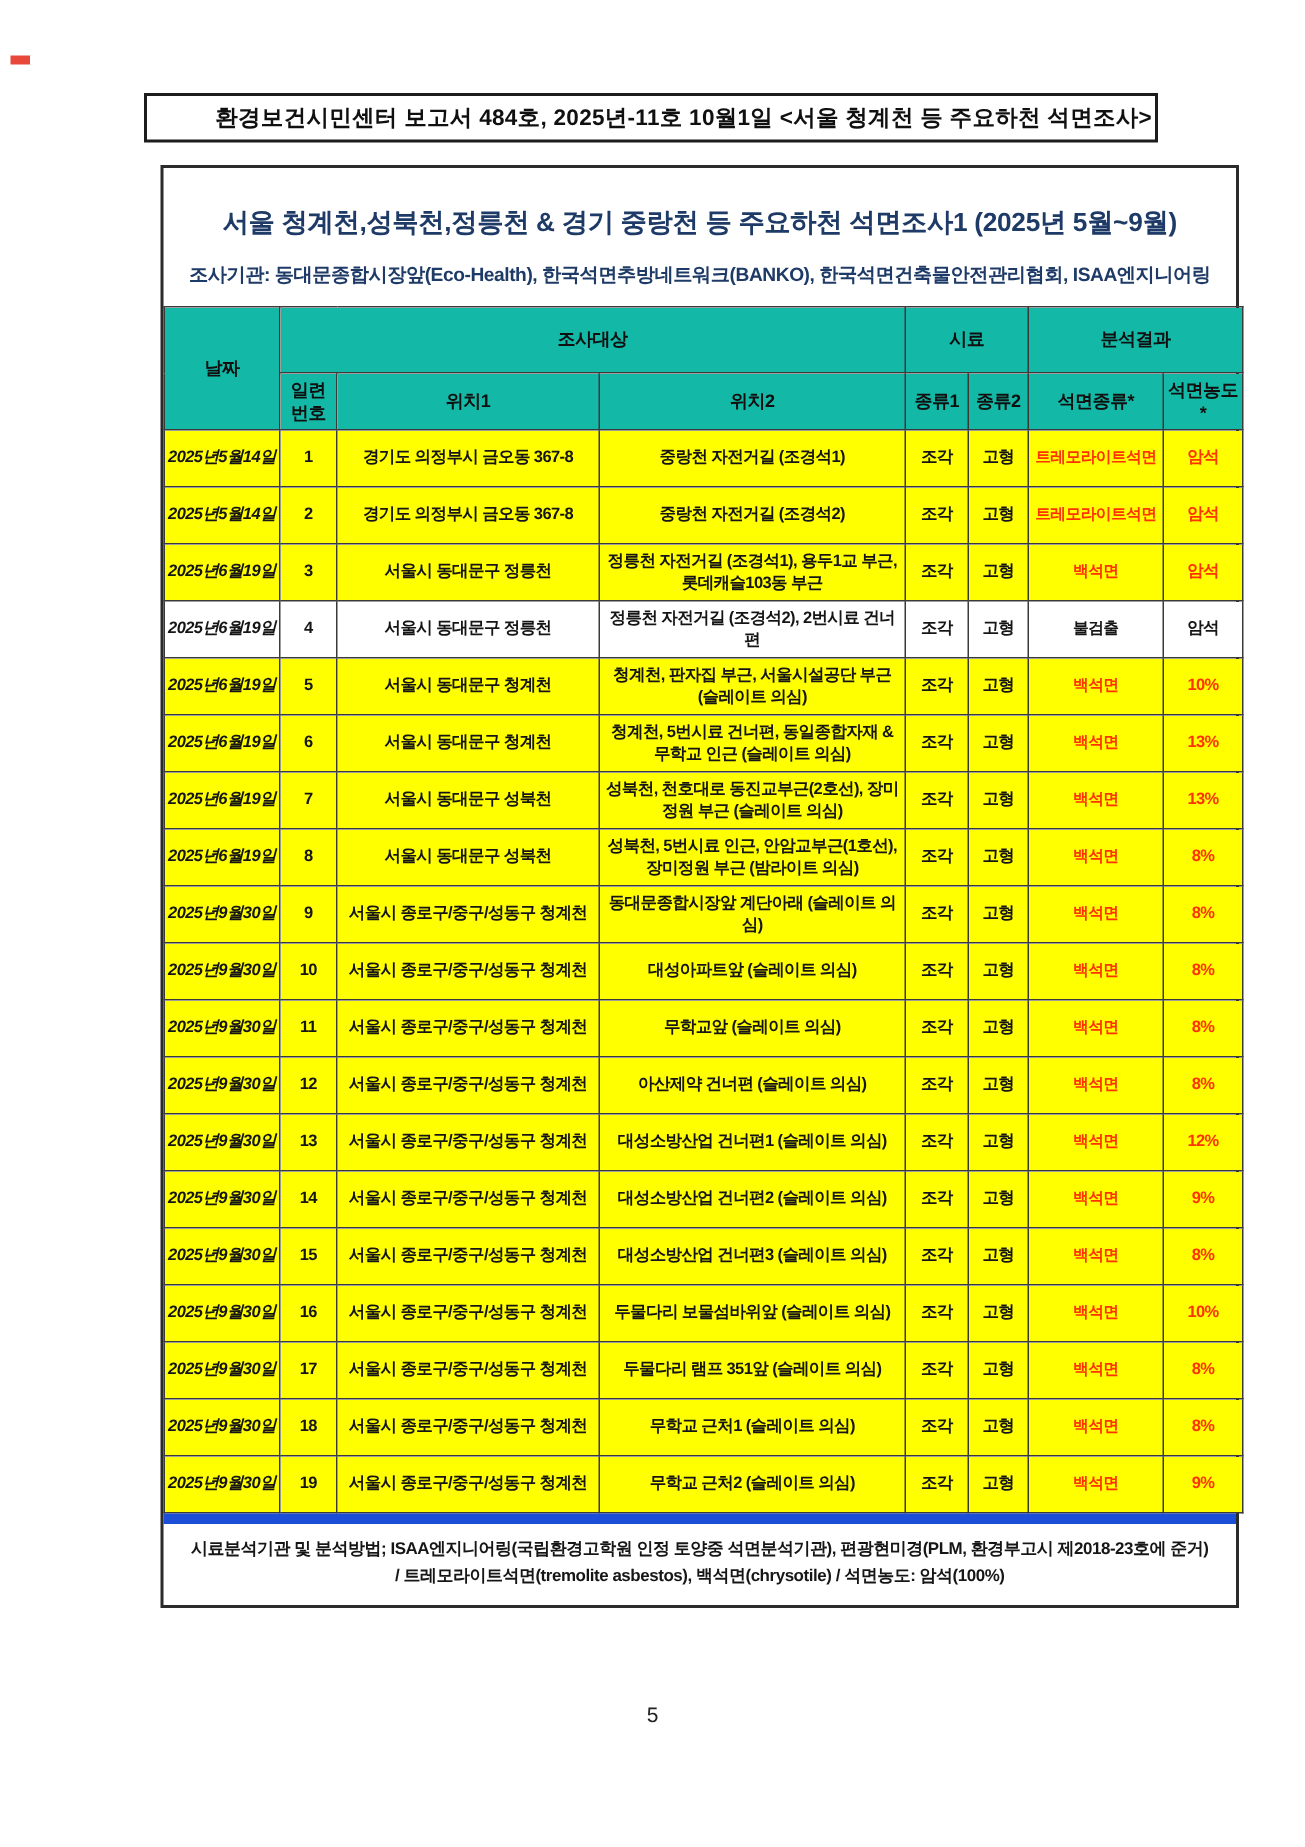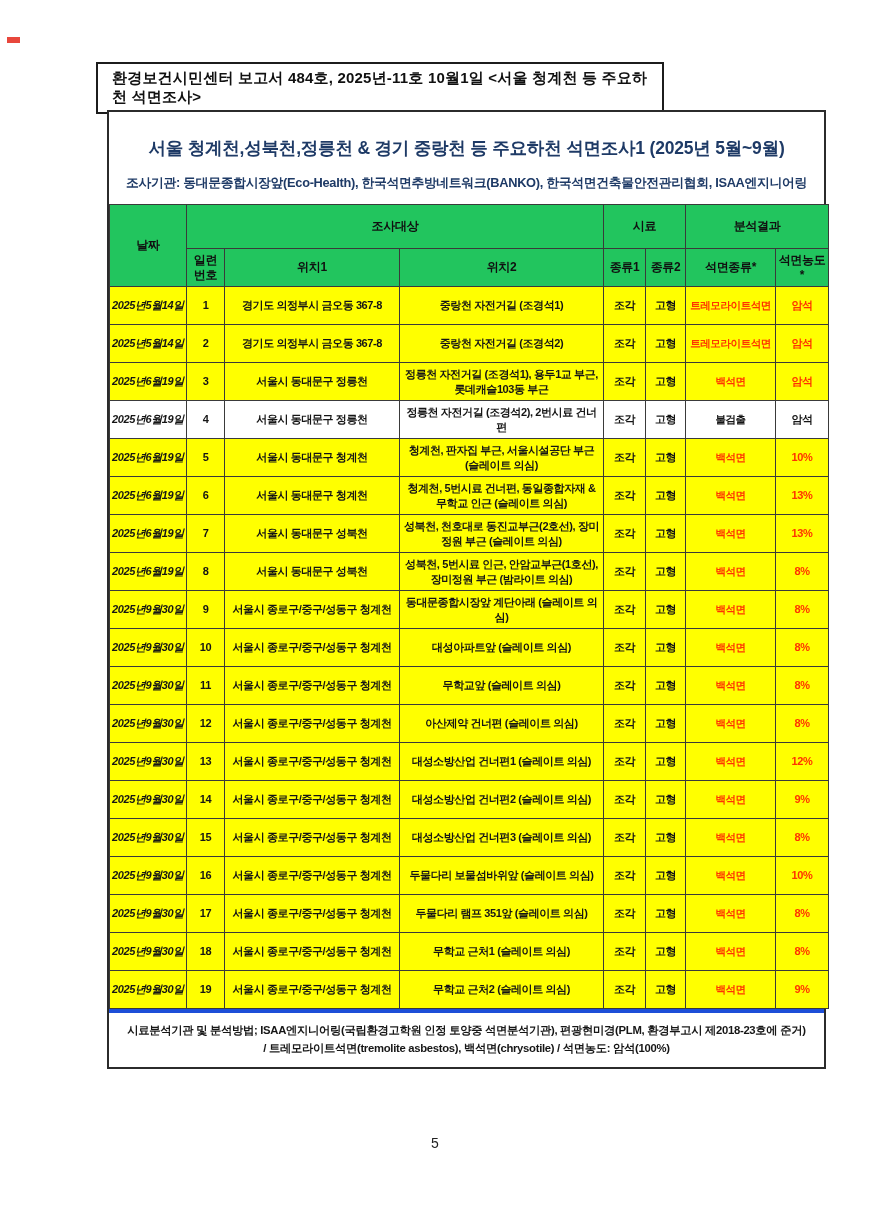--- a/index.html
+++ b/index.html
@@ -8,59 +8,59 @@
     width: 870px; height: 1231px;
     position: relative;
     font-family: "Liberation Sans", "DejaVu Sans", sans-serif;
     color: #111;
   }
   .red-mark {
     position: absolute; left: 7px; top: 37px;
     width: 13px; height: 6px; background: #e8473c;
   }
   .banner {
-    position: absolute; left: 96px; top: 62px; width: 568px;
+    position: absolute; left: 96px; top: 62px; width: 676px;
     border: 2px solid #1c1c1c;
-    text-align: left; font-weight: 700; font-size: 15px;
-    padding: 5px 14px; letter-spacing: 0.2px; color: #101010;
+    text-align: right; font-weight: 700; font-size: 15px;
+    padding: 5px 2px; letter-spacing: 0.2px; color: #101010;
   }
   .container {
     position: absolute; left: 75px; top: 110px; width: 719px;
     border: 2px solid #2b2b2b; background: #fff; margin-left: 32px;
   }
   .title {
     margin-top: 24px; text-align: center;
     font-size: 17.5px; font-weight: 700; color: #1e3a66; letter-spacing: -0.2px;
   }
   .subtitle {
     margin: 15px 4px 12px; text-align: center;
     font-size: 12.8px; font-weight: 700; color: #1e3a66; letter-spacing: -0.3px;
   }
   table { width: 100%; border-collapse: collapse; table-layout: fixed; }
   th, td { border: 1px solid #3a3a3a; overflow: hidden; }
   thead th {
-    background: #22c55e; font-size: 12px; font-weight: 700; color: #101010;
+    background: #14b8a6; font-size: 12px; font-weight: 700; color: #101010;
     text-align: center; vertical-align: middle; padding: 2px 1px; line-height: 1.25;
     letter-spacing: -0.3px;
   }
   tr.hgroup { height: 44px; }
   tr.hsub { height: 38px; padding-left: 32px; }
   th.wrap { word-break: break-all; }
   tbody tr { height: 38px; }
   tbody td {
     font-size: 11px; font-weight: 600; text-align: center; vertical-align: middle;
     padding: 2px 3px; line-height: 1.3; letter-spacing: -0.4px; color: #151515;
     background: #ffffff;
   }
   tbody tr.y td { background: #ffff00; }
   tbody td.red { color: #ff3300; font-weight: 700; text-align: center; }
   tbody td[data-name="cell-date"] { font-size: 11px; padding: 2px 0; font-style: italic; }
   tbody td[data-name="cell-asbestos-type"] { font-size: 10.5px; padding: 2px 1px; }
   .footnote {
-    border-top: 4px solid #1d4ed8;
+    border-top: 7px solid #1d4ed8;
     padding: 9px 8px 10px; text-align: center;
     font-size: 11.3px; font-weight: 600; line-height: 1.55; color: #161616;
     letter-spacing: -0.3px;
   }
   .page-number {
     position: absolute; left: 0; right: 0; top: 1135px;
     text-align: center; font-size: 14px; color: #222;
   }
 </style>
 </head>

